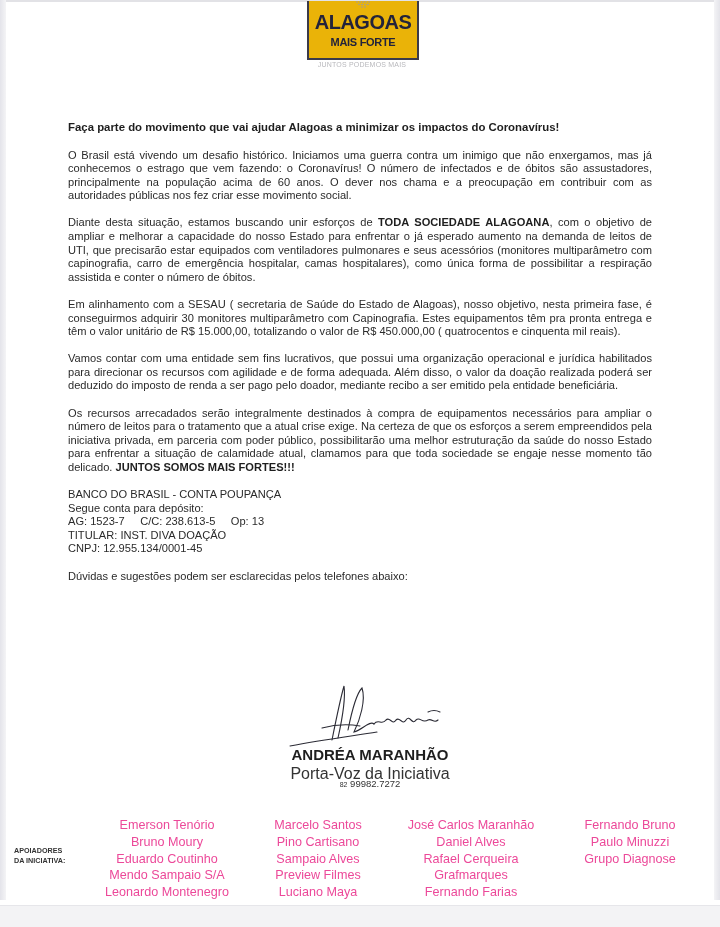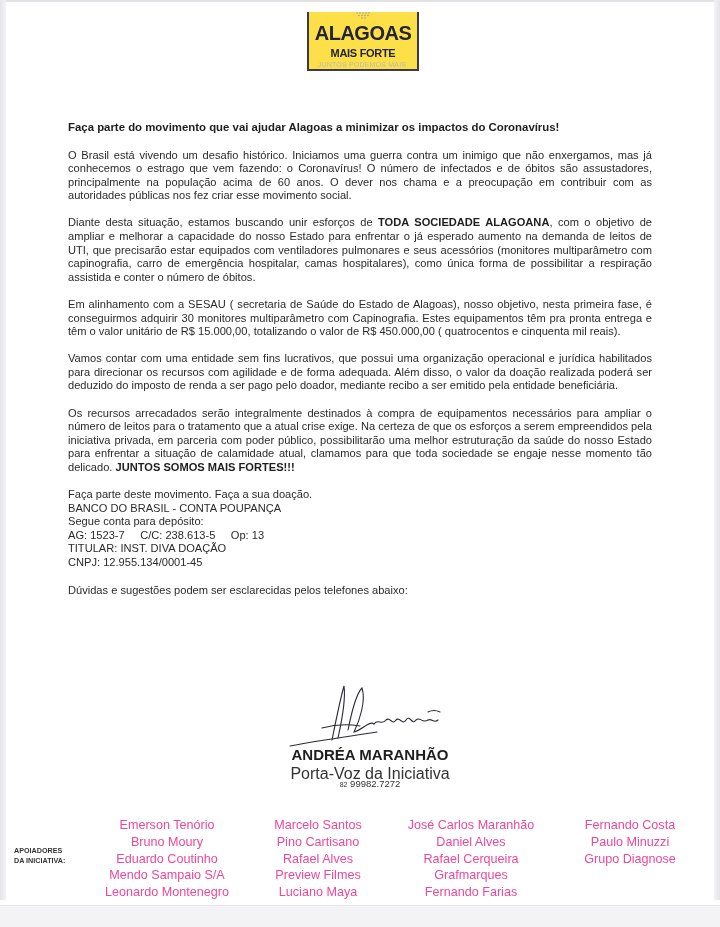--- a/index.html
+++ b/index.html
@@ -5,21 +5,21 @@
   html, body { margin: 0; padding: 0; }
   body {
     width: 720px; height: 927px; background: #ffffff; position: relative; overflow: hidden;
     font-family: "Liberation Sans", sans-serif; color: #2a2a2a;
   }
   .edge-top { position: absolute; left: 0; top: 0; width: 720px; height: 2px; background: #e2e2e6; }
   .edge-left { position: absolute; left: 0; top: 0; width: 6px; height: 900px; background: linear-gradient(to right, #e4e4ea, #f4f4f6); }
   .edge-right { position: absolute; right: 0; top: 0; width: 6px; height: 900px; background: linear-gradient(to left, #e4e4ea, #f4f4f6); }
   .bottom-band { position: absolute; left: 0; top: 905px; width: 720px; height: 22px; background: #f3f3f5; border-top: 1px solid #e6e6ea; }
 
-  .logo { position: absolute; left: 307px; top: 12px; width: 108px; height: 57px; border-left: 2px solid #3a3a4a; border-right: 2px solid #3a3a4a; border-bottom: 2px solid #3a3a4a; background: #fde047; text-align: center; }
+  .logo { position: absolute; left: 307px; top: 1px; width: 108px; height: 57px; border-left: 2px solid #3a3a4a; border-right: 2px solid #3a3a4a; border-bottom: 2px solid #3a3a4a; background: #eab308; text-align: center; }
   .logo-mark { position: absolute; left: 44px; top: 0; width: 20px; height: 8px; }
   .logo-line1 { position: absolute; left: 0; right: 0; top: 10px; font-weight: bold; font-size: 20px; letter-spacing: -0.5px; color: #23233a; line-height: 22px; }
   .logo-line2 { position: absolute; left: 0; right: 0; top: 31px; font-weight: bold; font-size: 11px; letter-spacing: -0.3px; color: #23233a; line-height: 20px; }
   .logo-tag { position: absolute; left: 300px; top: 61px; width: 124px; text-align: center; font-size: 7px; color: #b8b8bc; letter-spacing: 0.2px; }
 
   .content { position: absolute; left: 68px; top: 121px; width: 584px; font-size: 11.1px; line-height: 13.6px; }
   .headline { font-weight: bold; font-size: 11.4px; color: #1e1e1e; margin: 0 0 14px 0; }
   .para { text-align: justify; margin: 0 0 13.5px 0; }
   .para b { color: #1e1e1e; }
   .bank { margin: 0 0 14px 0; }
@@ -67,21 +67,20 @@
 <div class="content">
   <div class="headline">Faça parte do movimento que vai ajudar Alagoas a minimizar os impactos do Coronavírus!</div>
 
   <p class="para"><span>O Brasil está vivendo um desafio histórico. Iniciamos uma guerra contra um inimigo que não enxergamos, mas já conhecemos o estrago que vem fazendo: o Coronavírus! O número de infectados e de óbitos são assustadores, principalmente na população acima de 60 anos. O dever nos chama e a preocupação em contribuir com as autoridades públicas nos fez criar esse movimento social.</span></p>
   <p class="para"><span>Diante desta situação, estamos buscando unir esforços de </span><b>TODA SOCIEDADE ALAGOANA</b><span>, com o objetivo de ampliar e melhorar a capacidade do nosso Estado para enfrentar o já esperado aumento na demanda de leitos de UTI, que precisarão estar equipados com ventiladores pulmonares e seus acessórios (monitores multiparâmetro com capinografia, carro de emergência hospitalar, camas hospitalares), como única forma de possibilitar a respiração assistida e conter o número de óbitos.</span></p>
   <p class="para"><span>Em alinhamento com a SESAU ( secretaria de Saúde do Estado de Alagoas), nosso objetivo, nesta primeira fase, é conseguirmos adquirir 30 monitores multiparâmetro com Capinografia. Estes equipamentos têm pra pronta entrega e têm o valor unitário de R$ 15.000,00, totalizando o valor de R$ 450.000,00 ( quatrocentos e cinquenta mil reais).</span></p>
   <p class="para"><span>Vamos contar com uma entidade sem fins lucrativos, que possui uma organização operacional e jurídica habilitados para direcionar os recursos com agilidade e de forma adequada. Além disso, o valor da doação realizada poderá ser deduzido do imposto de renda a ser pago pelo doador, mediante recibo a ser emitido pela entidade beneficiária.</span></p>
   <p class="para"><span>Os recursos arrecadados serão integralmente destinados à compra de equipamentos necessários para ampliar o número de leitos para o tratamento que a atual crise exige. Na certeza de que os esforços a serem empreendidos pela iniciativa privada, em parceria com poder público, possibilitarão uma melhor estruturação da saúde do nosso Estado para enfrentar a situação de calamidade atual, clamamos para que toda sociedade se engaje nesse momento tão delicado. </span><b>JUNTOS SOMOS MAIS FORTES!!!</b></p>
 
   <div class="bank">
-    <div>Faça parte deste movimento. Faça a sua doação.</div>
     <div>BANCO DO BRASIL - CONTA POUPANÇA</div>
     <div>Segue conta para depósito:</div>
     <div>AG: 1523-7     C/C: 238.613-5     Op: 13</div>
     <div>TITULAR: INST. DIVA DOAÇÃO</div>
     <div>CNPJ: 12.955.134/0001-45</div>
   </div>
 
   <div>Dúvidas e sugestões podem ser esclarecidas pelos telefones abaixo:</div>
 </div>
 
@@ -107,28 +106,28 @@
 <div class="sup-col" style="left:92px; width:150px;">
   <div>Emerson Tenório</div>
   <div>Bruno Moury</div>
   <div>Eduardo Coutinho</div>
   <div>Mendo Sampaio S/A</div>
   <div>Leonardo Montenegro</div>
 </div>
 <div class="sup-col" style="left:258px; width:120px;">
   <div>Marcelo Santos</div>
   <div>Pino Cartisano</div>
-  <div>Rafael Alves</div>
+  <div>Sampaio Alves</div>
   <div>Preview Filmes</div>
   <div>Luciano Maya</div>
 </div>
 <div class="sup-col" style="left:396px; width:150px;">
   <div>José Carlos Maranhão</div>
   <div>Daniel Alves</div>
   <div>Rafael Cerqueira</div>
   <div>Grafmarques</div>
   <div>Fernando Farias</div>
 </div>
 <div class="sup-col" style="left:570px; width:120px;">
-  <div>Fernando Costa</div>
+  <div>Fernando Bruno</div>
   <div>Paulo Minuzzi</div>
   <div>Grupo Diagnose</div>
 </div>
 
 </body></html>

